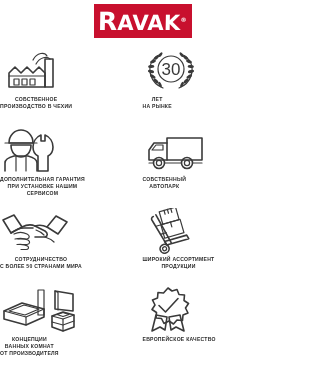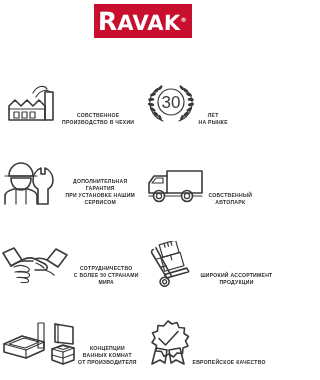--- a/index.html
+++ b/index.html
@@ -63,21 +63,22 @@
   
   .grid {
     margin-top: 8px;
     display: grid;
     grid-template-columns: 1fr 1fr;
     grid-template-rows: repeat(4, 80px);
     width: 285px;
   }
   .cell {
     display: flex;
-    align-items: flex-end;
+    flex-direction: column;
+    align-items: flex-start;
     justify-content: flex-start;
     padding-top: 2px;
     box-sizing: border-box;
   }
   .icon-wrap {
     height: 45px;
     display: flex;
     align-items: center;
     justify-content: center;
   }

